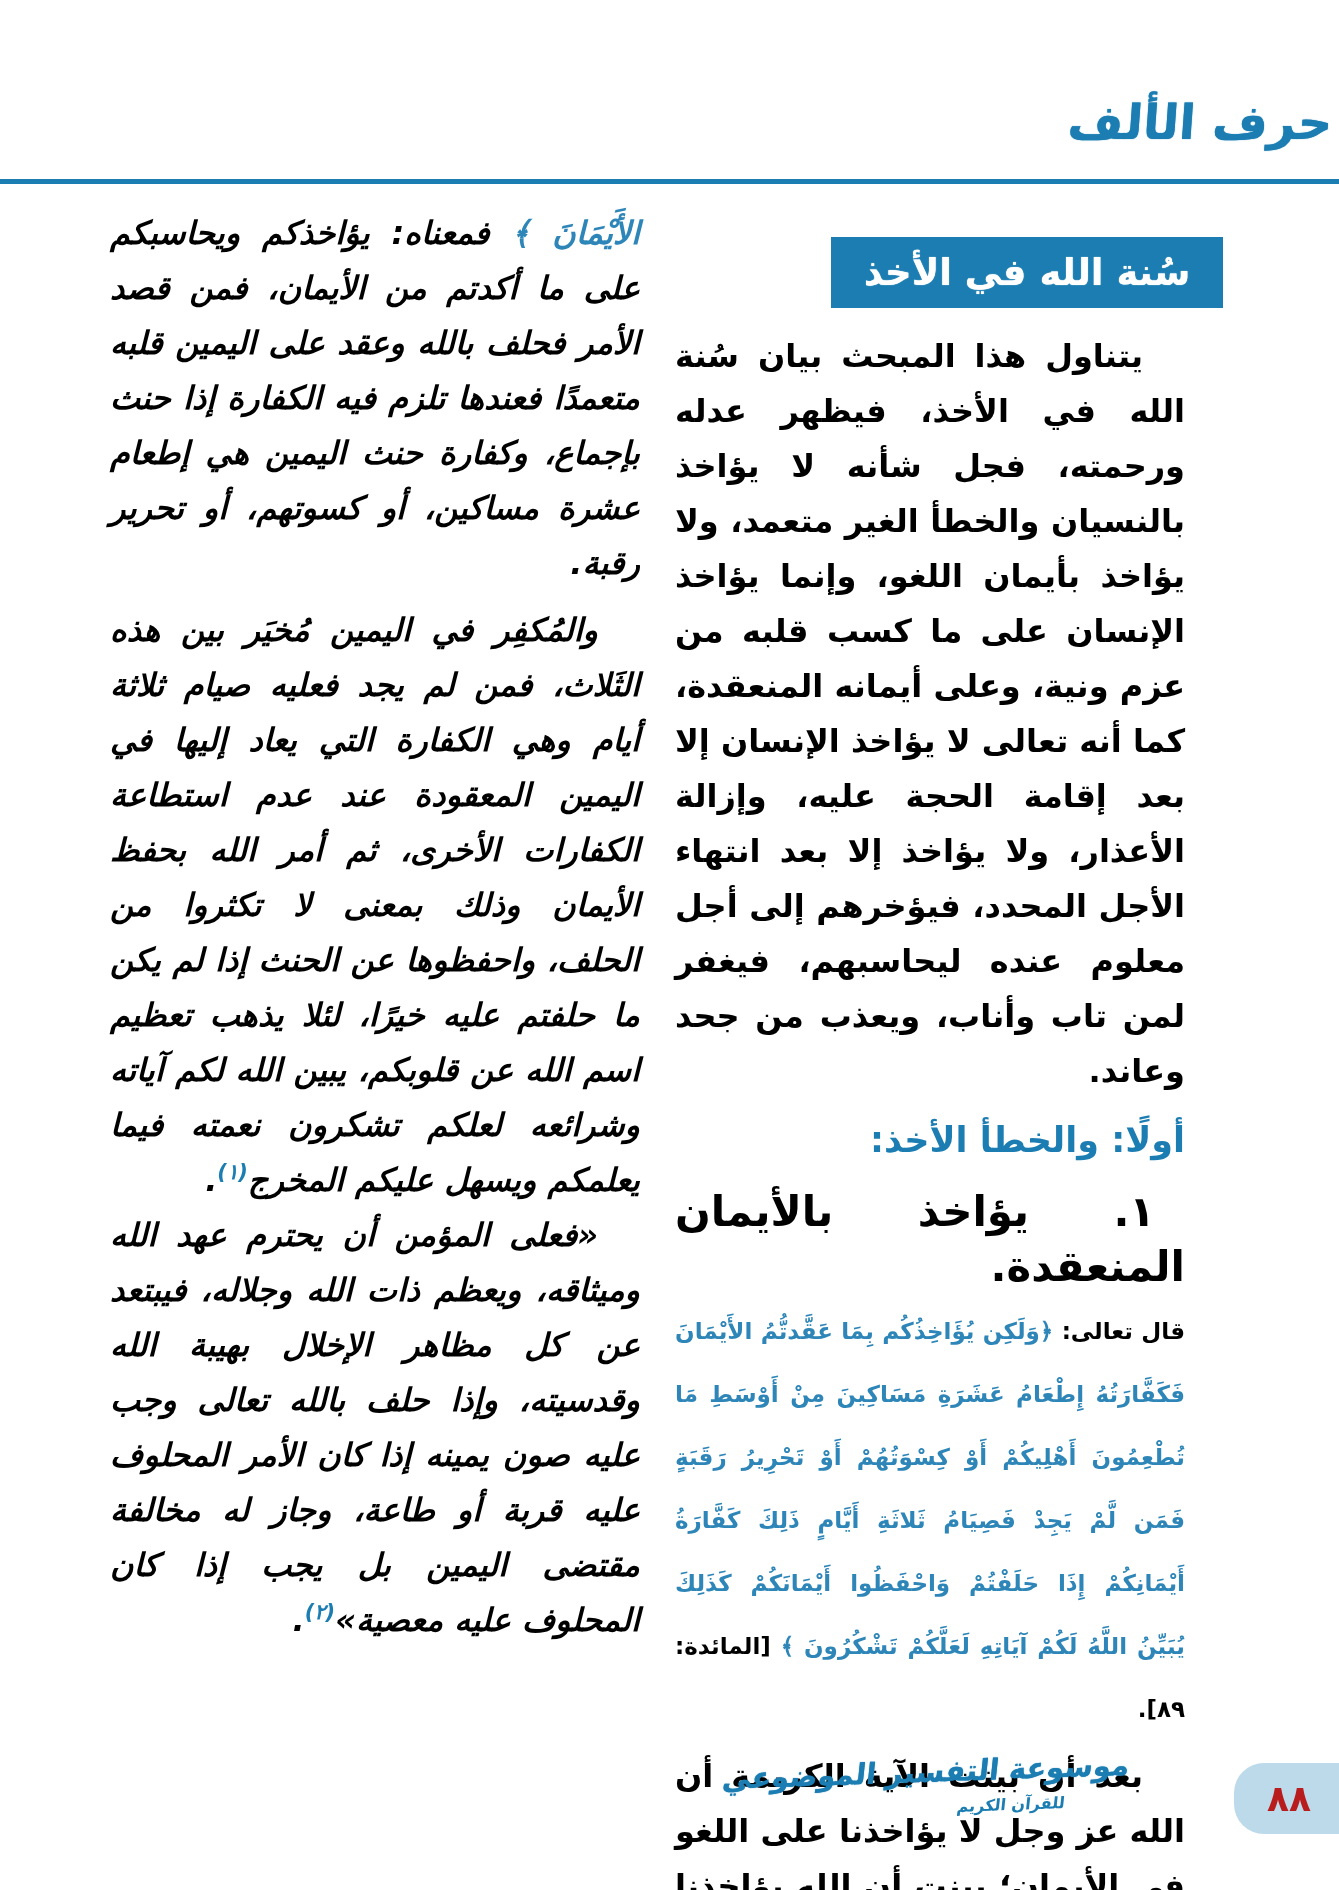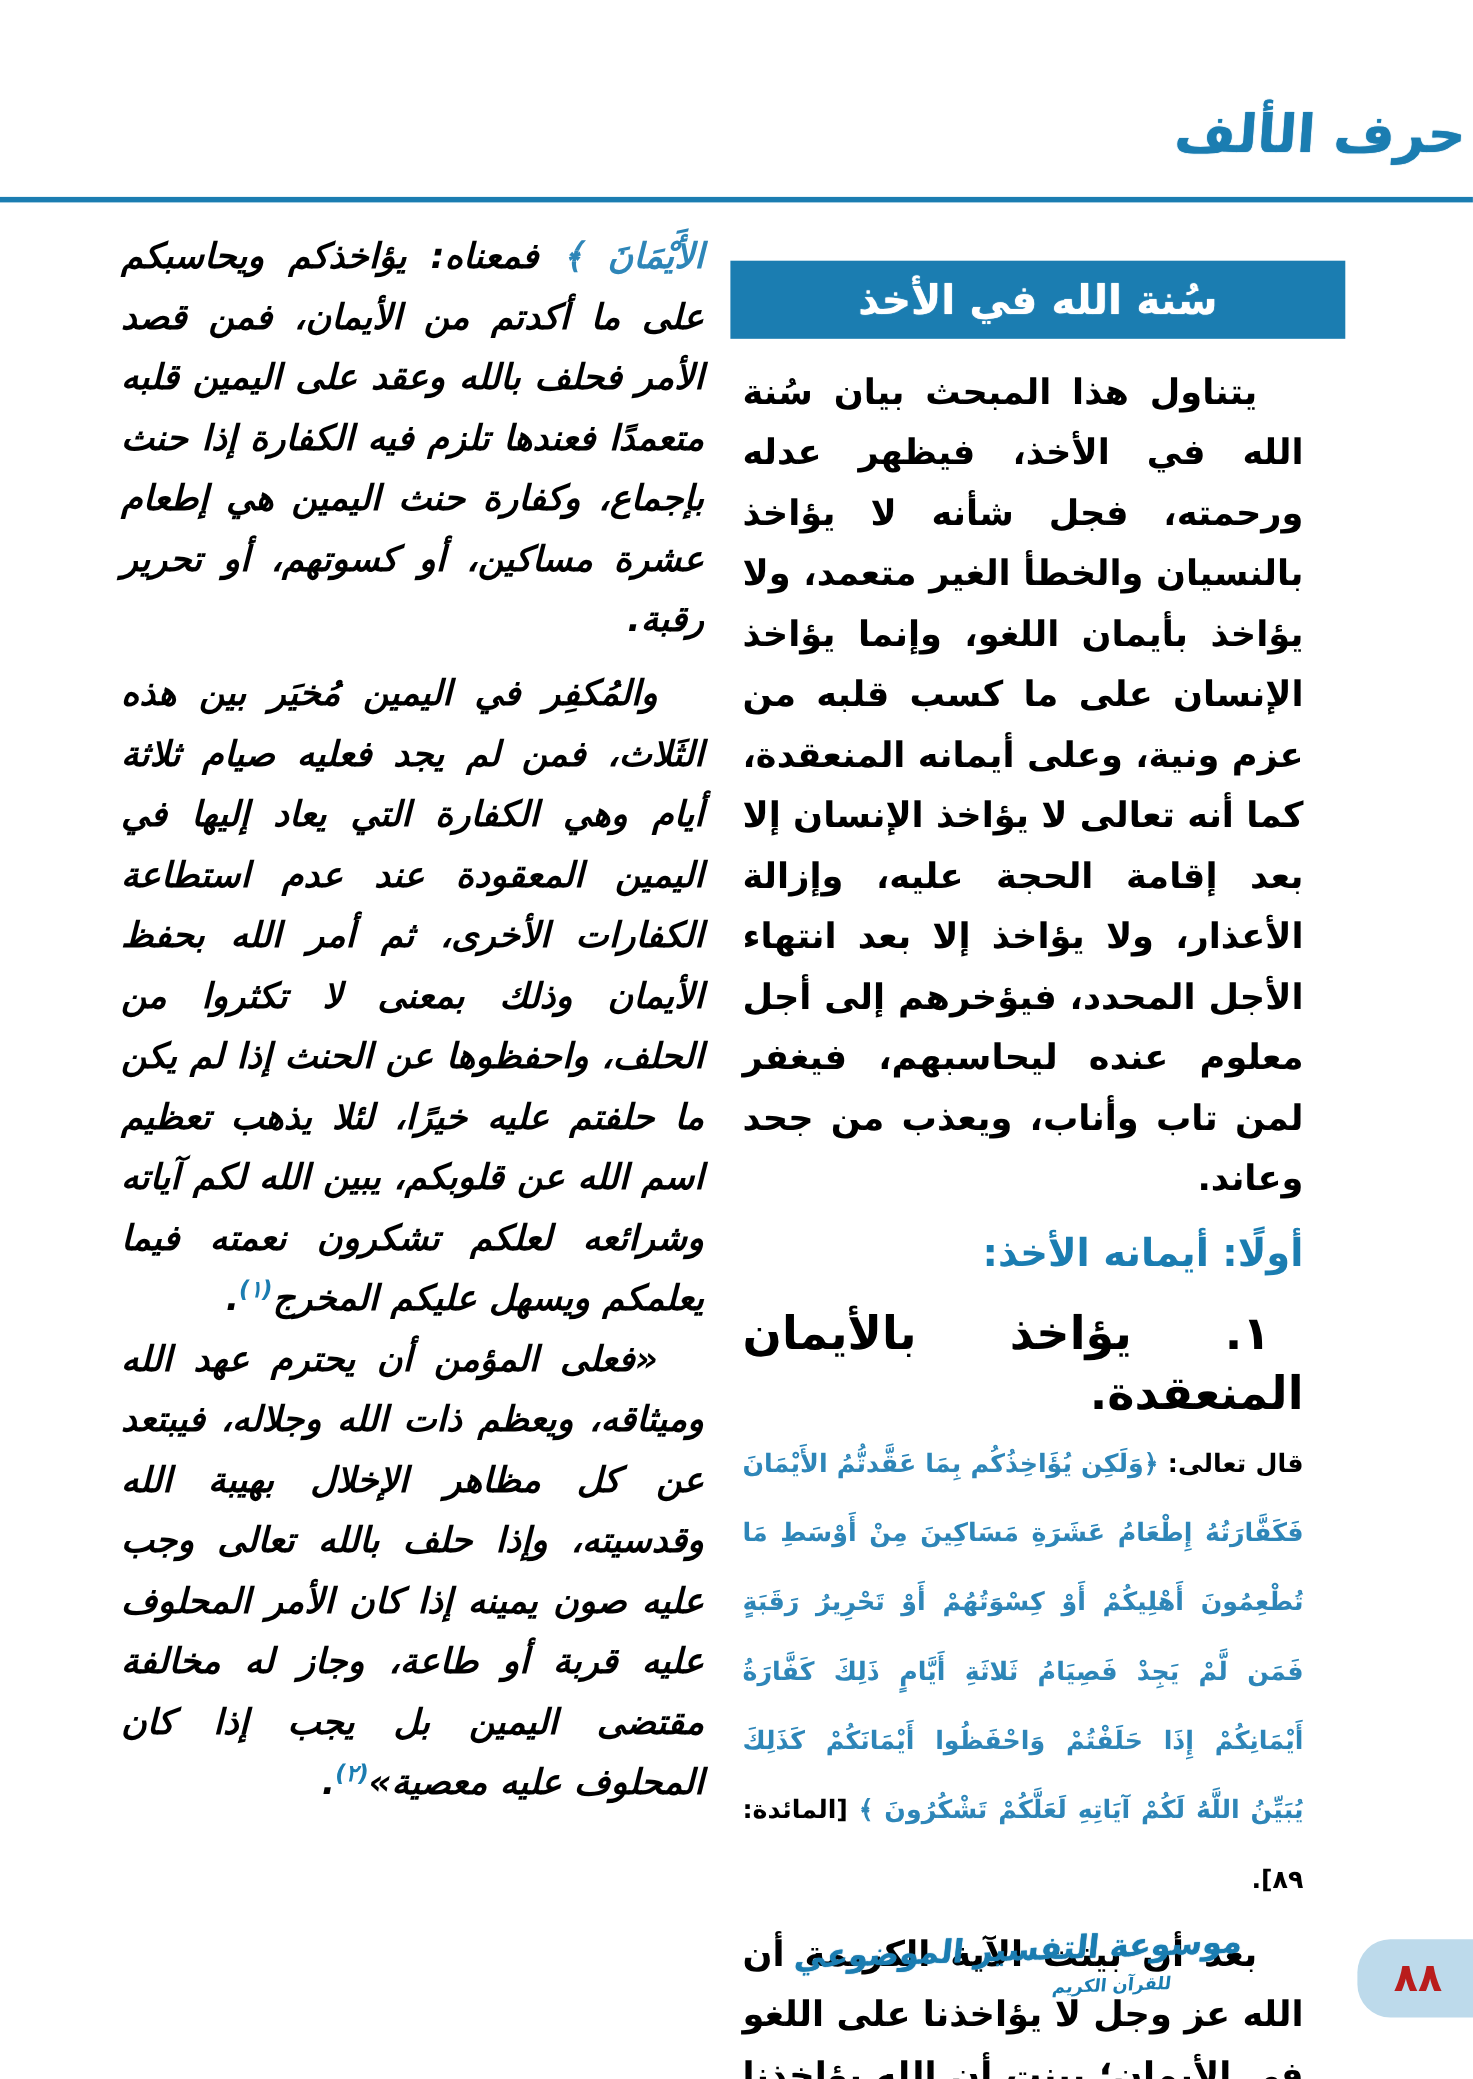--- a/index.html
+++ b/index.html
@@ -15,21 +15,21 @@
     white-space:nowrap;
   }
   .header-rule{position:absolute;top:179px;left:0;width:1339px;height:5px;background:#1b7db1;}
 
   
   .col{position:absolute;text-align:justify;}
   .col-right{top:237px;left:675px;width:510px;}
   .col-left{top:206px;left:110px;width:530px;font-style:italic;}
 
   .title-bar{
-    width:559px;margin-right:-38px;height:71px;
+    width:392px;margin-right:-38px;height:71px;
     background:#1b7db1;color:#ffffff;
     display:flex;align-items:center;justify-content:center;
     font-size:37px;font-weight:bold;
     text-shadow:0 0 1px #ffffff;
     margin-bottom:21px;
   }
 
   p.body{margin:0;font-size:32px;font-weight:bold;line-height:55px;color:#000000;}
   p.body.indent{text-indent:42px;}
 
@@ -87,21 +87,21 @@
   <div class="section-calligraphy">حرف الألف</div>
   <div class="header-rule"></div>
 
   <div class="col col-right">
     <div class="title-bar">
       <span>سُنة الله في الأخذ</span>
     </div>
 
     <p class="body indent"><span>يتناول هذا المبحث بيان سُنة الله في الأخذ، فيظهر عدله ورحمته، فجل شأنه لا يؤاخذ بالنسيان والخطأ الغير متعمد، ولا يؤاخذ بأيمان اللغو، وإنما يؤاخذ الإنسان على ما كسب قلبه من عزم ونية، وعلى أيمانه المنعقدة، كما أنه تعالى لا يؤاخذ الإنسان إلا بعد إقامة الحجة عليه، وإزالة الأعذار، ولا يؤاخذ إلا بعد انتهاء الأجل المحدد، فيؤخرهم إلى أجل معلوم عنده ليحاسبهم، فيغفر لمن تاب وأناب، ويعذب من جحد وعاند.</span></p>
 
-    <p class="blue-heading">أولًا: أيمانه الأخذ:</p>
+    <p class="blue-heading">أولًا: والخطأ الأخذ:</p>
 
     <p class="list-item">١. يؤاخذ بالأيمان المنعقدة.</p>
 
     <p class="quran-para"><span class="black">قال تعالى: </span><span class="quran">﴿وَلَكِن يُؤَاخِذُكُم بِمَا عَقَّدتُّمُ الأَيْمَانَ فَكَفَّارَتُهُ إِطْعَامُ عَشَرَةِ مَسَاكِينَ مِنْ أَوْسَطِ مَا تُطْعِمُونَ أَهْلِيكُمْ أَوْ كِسْوَتُهُمْ أَوْ تَحْرِيرُ رَقَبَةٍ فَمَن لَّمْ يَجِدْ فَصِيَامُ ثَلاثَةِ أَيَّامٍ ذَلِكَ كَفَّارَةُ أَيْمَانِكُمْ إِذَا حَلَفْتُمْ وَاحْفَظُوا أَيْمَانَكُمْ كَذَلِكَ يُبَيِّنُ اللَّهُ لَكُمْ آيَاتِهِ لَعَلَّكُمْ تَشْكُرُونَ ﴾</span><span class="black"> [المائدة: ٨٩].</span></p>
 
     <p class="body indent" style="margin-top:8px;"><span>بعد أن بينت الآية الكريمة أن الله عز وجل لا يؤاخذنا على اللغو في الأيمان؛ بينت أن الله يؤاخذنا على الأيمان المنعقدة، فقال تعالى: </span></p>
   </div>
 
   <div class="col col-left">
     <p class="body"><span class="quran">الأَيْمَانَ ﴾</span><span> فمعناه: يؤاخذكم ويحاسبكم على ما أكدتم من الأيمان، فمن قصد الأمر فحلف بالله وعقد على اليمين قلبه متعمدًا فعندها تلزم فيه الكفارة إذا حنث بإجماع، وكفارة حنث اليمين هي إطعام عشرة مساكين، أو كسوتهم، أو تحرير رقبة.</span></p>

